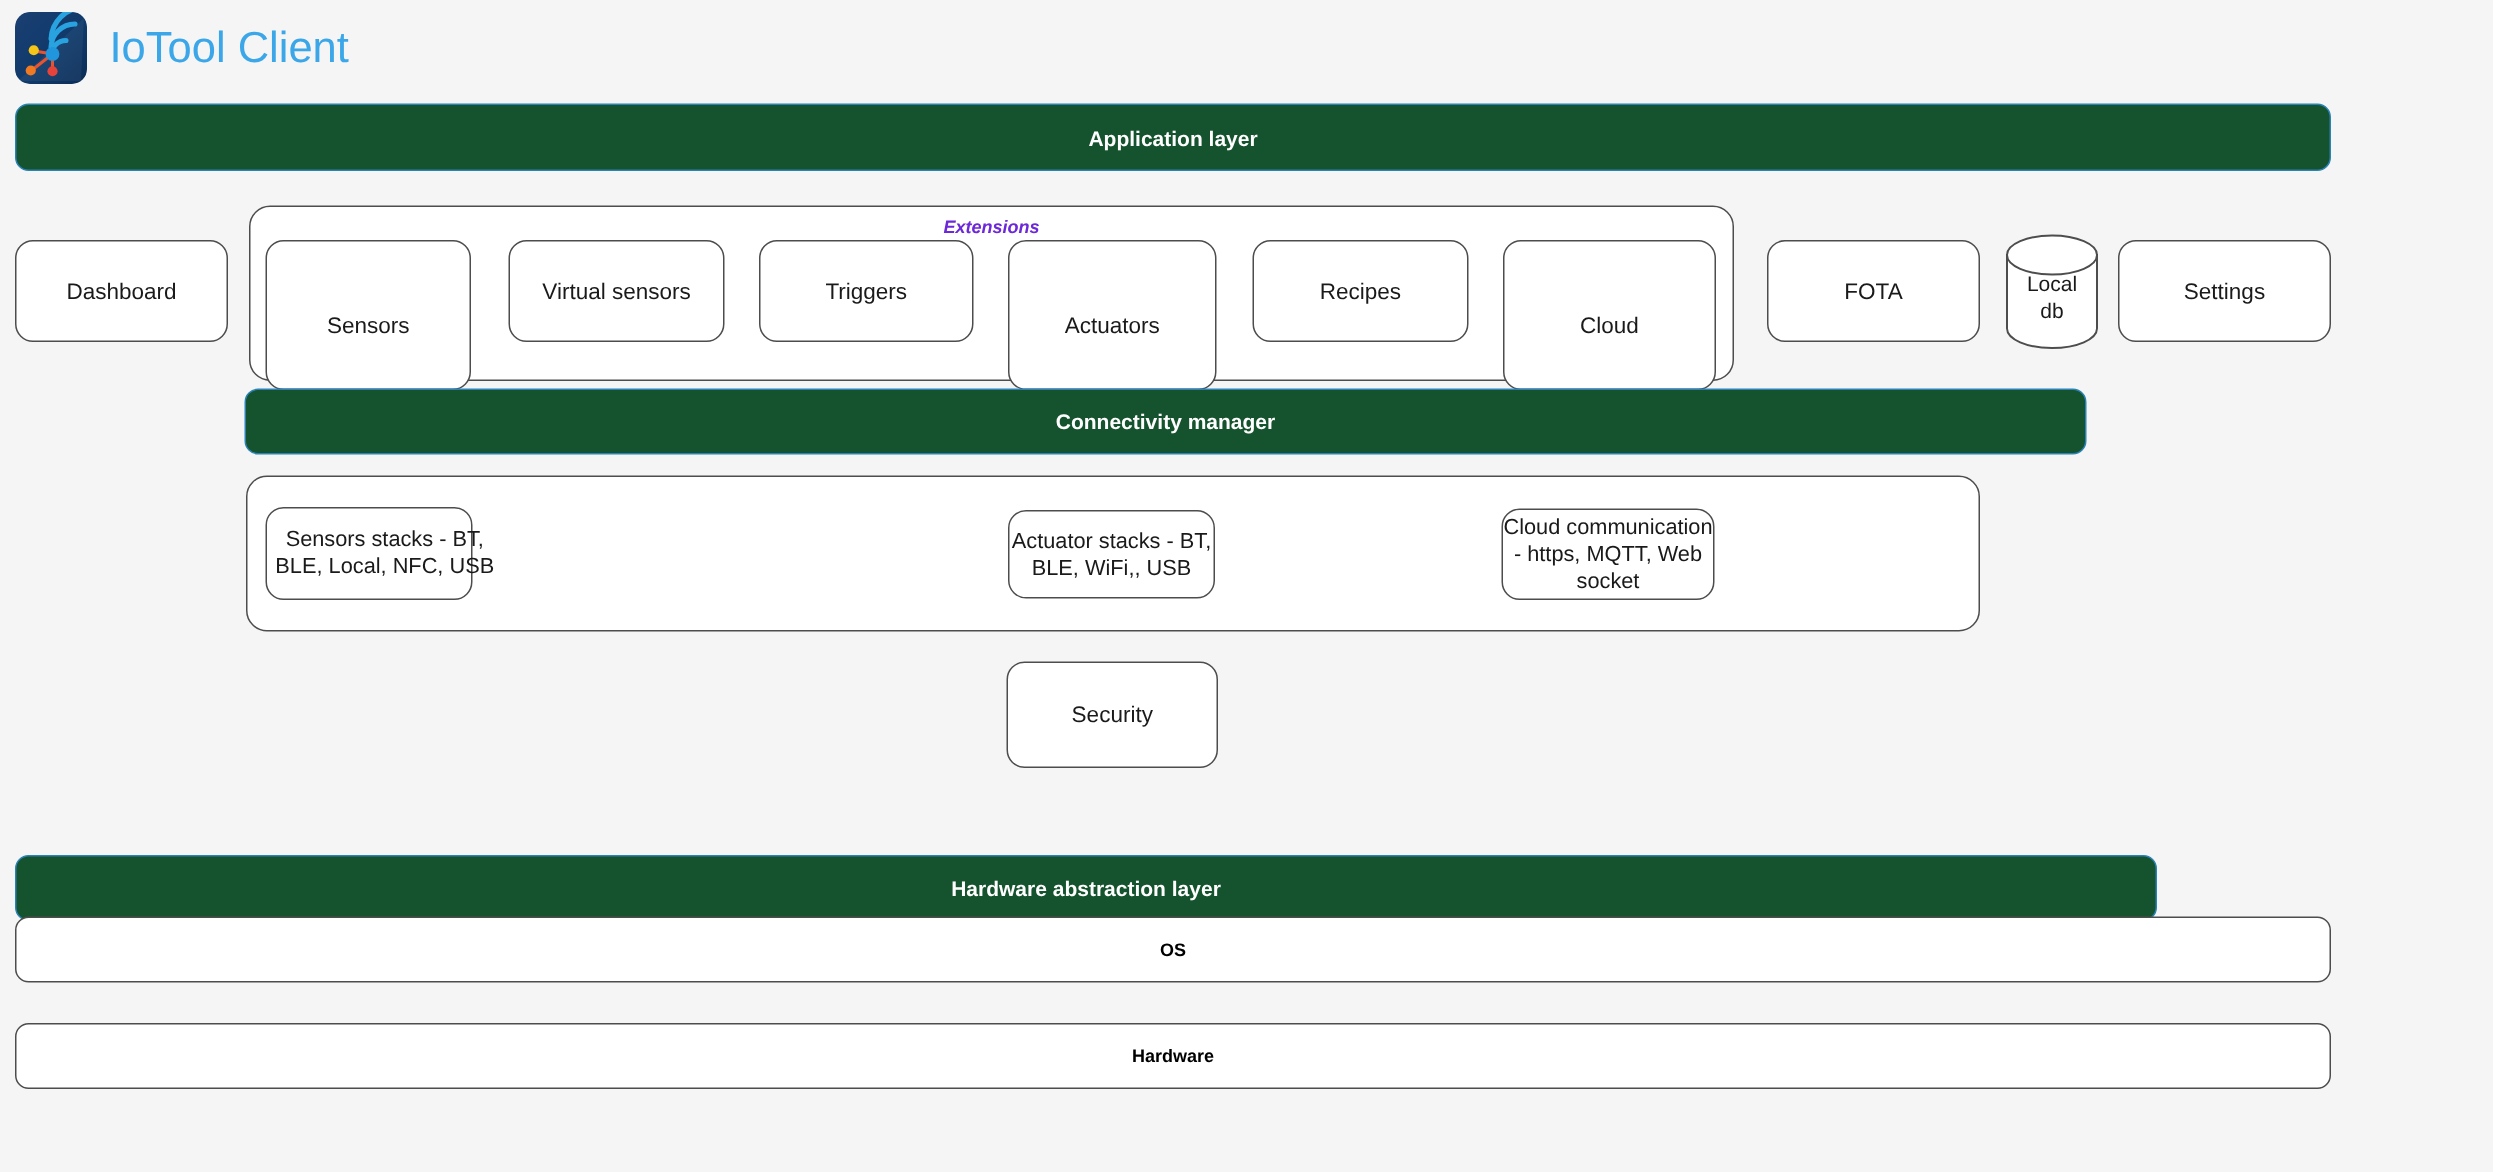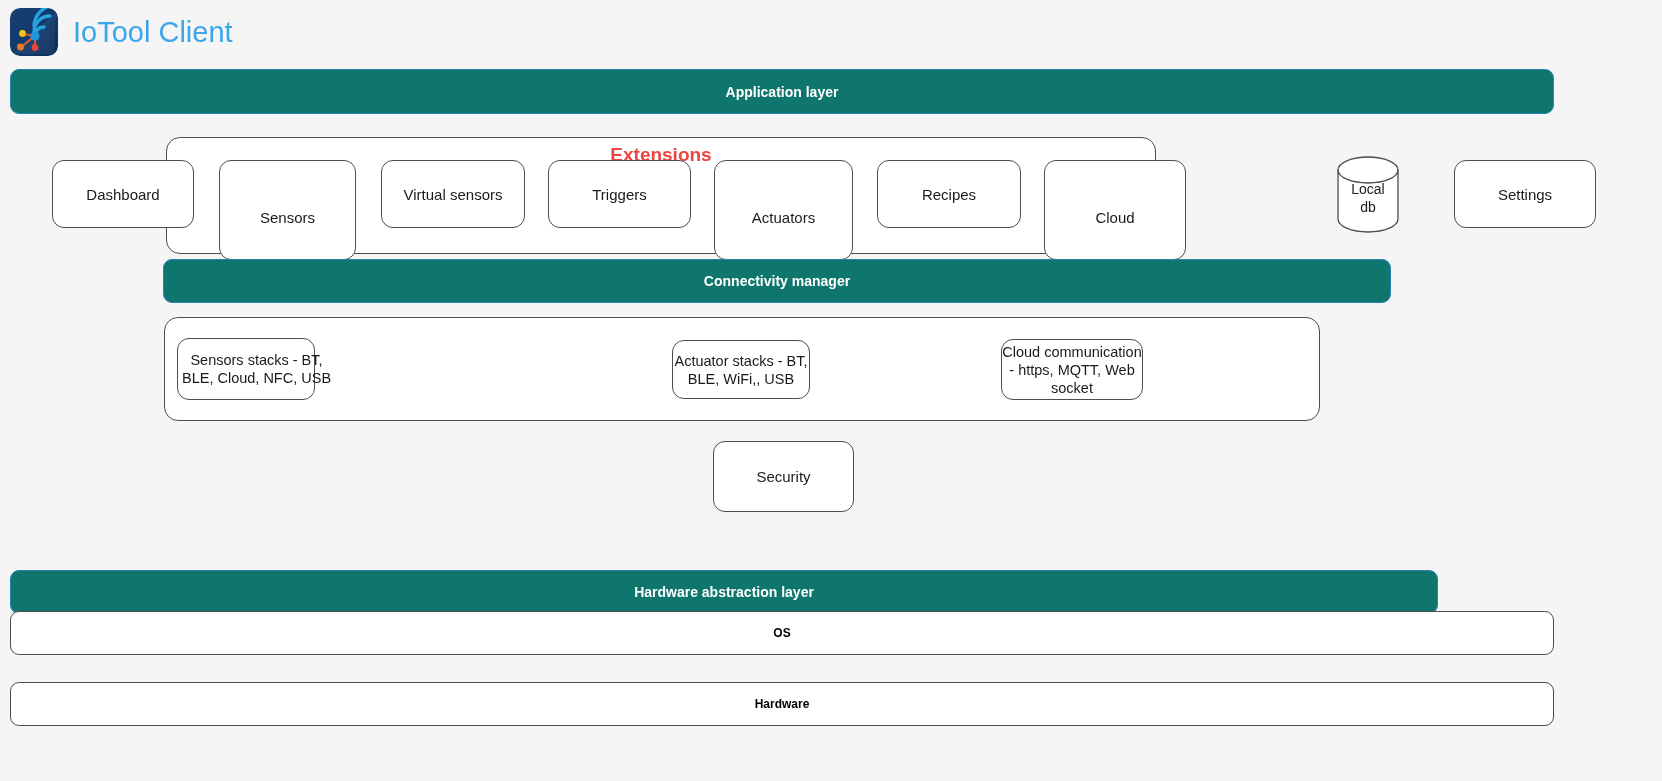--- a/index.html
+++ b/index.html
@@ -39,21 +39,21 @@
     margin-left: 15px;
     font-size: 29px;
     color: #3ba7e8;
     letter-spacing: 0px;
     white-space: nowrap;
   }
 
   
   .bar-blue {
     position: absolute;
-    background: #0f766e;
+    background: #14532d;
     border: 1px solid #2a82b8;
     border-radius: 9px;
     display: flex;
     align-items: center;
     justify-content: center;
     color: #ffffff;
     font-weight: bold;
     font-size: 14px;
   }
   .bar-white {
@@ -72,36 +72,36 @@
     position: absolute;
     background: #ffffff;
     border: 1px solid #4d4d4d;
     border-radius: 12px;
     display: flex;
     align-items: center;
     justify-content: center;
     font-size: 15px;
     color: #1a1a1a;
     text-align: center;
-    margin-left: 42px;
   }
   .container-box {
     position: absolute;
     background: #ffffff;
     border: 1px solid #4d4d4d;
     border-radius: 14px;
   }
   .container-title {
     position: absolute;
     left: 0; right: 0;
     top: 6px;
     text-align: center;
-    font-size: 19px;
+    font-size: 12px;
     font-weight: bold;
-    color: #ef4444;
+    color: #6d28d9;
+    font-style: italic;
   }
 
   
   .stack-box {
     position: absolute;
     background: #ffffff;
     border: 1px solid #4d4d4d;
     border-radius: 12px;
     display: flex;
     align-items: center;
@@ -197,20 +197,23 @@
   </div>
 
   <div class="box" style="left:1002px; top:160px; width:142px; height:100px; align-items:flex-start; padding-top:48px;">
     <span>Cloud</span>
   </div>
 
   <div class="box" style="left:835px; top:160px; width:144px; height:68px;">
     <span>Recipes</span>
   </div>
 
+  <div class="box" style="left:1178px; top:160px; width:142px; height:68px;">
+    <span>FOTA</span>
+  </div>
 
   <div class="cylinder" style="left:1337px; top:156px; width:62px; height:77px;">
     <svg width="62" height="77" viewBox="0 0 62 77" xmlns="http://www.w3.org/2000/svg">
       <path d="M1 14 L1 63 A30 13 0 0 0 61 63 L61 14 Z" fill="#ffffff" stroke="#4d4d4d" stroke-width="1.3"></path>
       <ellipse cx="31" cy="14" rx="30" ry="13" fill="#ffffff" stroke="#4d4d4d" stroke-width="1.3"></ellipse>
     </svg>
     <span class="cyl-label">
       <span>Local</span><br>
       <span>db</span>
     </span>
@@ -222,21 +225,21 @@
 
   <div class="bar-blue" style="left:163px; top:259px; width:1228px; height:44px;">
     <span>Connectivity manager</span>
   </div>
 
   <div class="container-box" style="left:164px; top:317px; width:1156px; height:104px;"></div>
 
   <div class="stack-box" style="left:177px; top:338px; width:138px; height:62px;padding-left:21px;">
     <span>
       <span>Sensors stacks - BT,</span><br>
-      <span>BLE, Cloud, NFC, USB</span>
+      <span>BLE, Local, NFC, USB</span>
     </span>
   </div>
 
   <div class="stack-box" style="left:672px; top:340px; width:138px; height:59px;">
     <span>
       <span>Actuator stacks - BT,</span><br>
       <span>BLE, WiFi,, USB</span>
     </span>
   </div>
 

